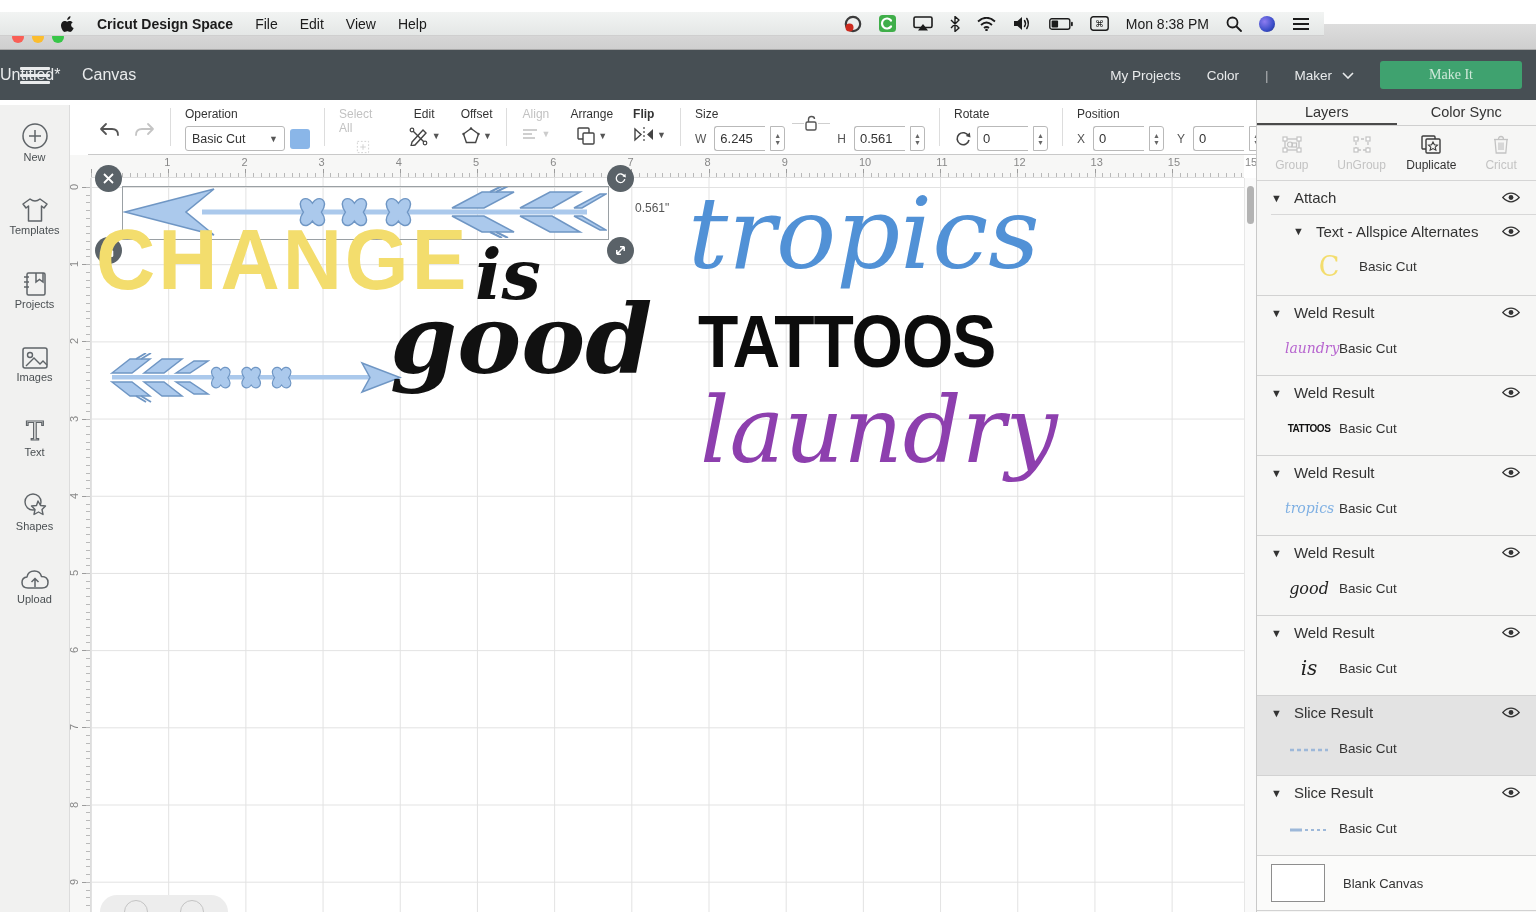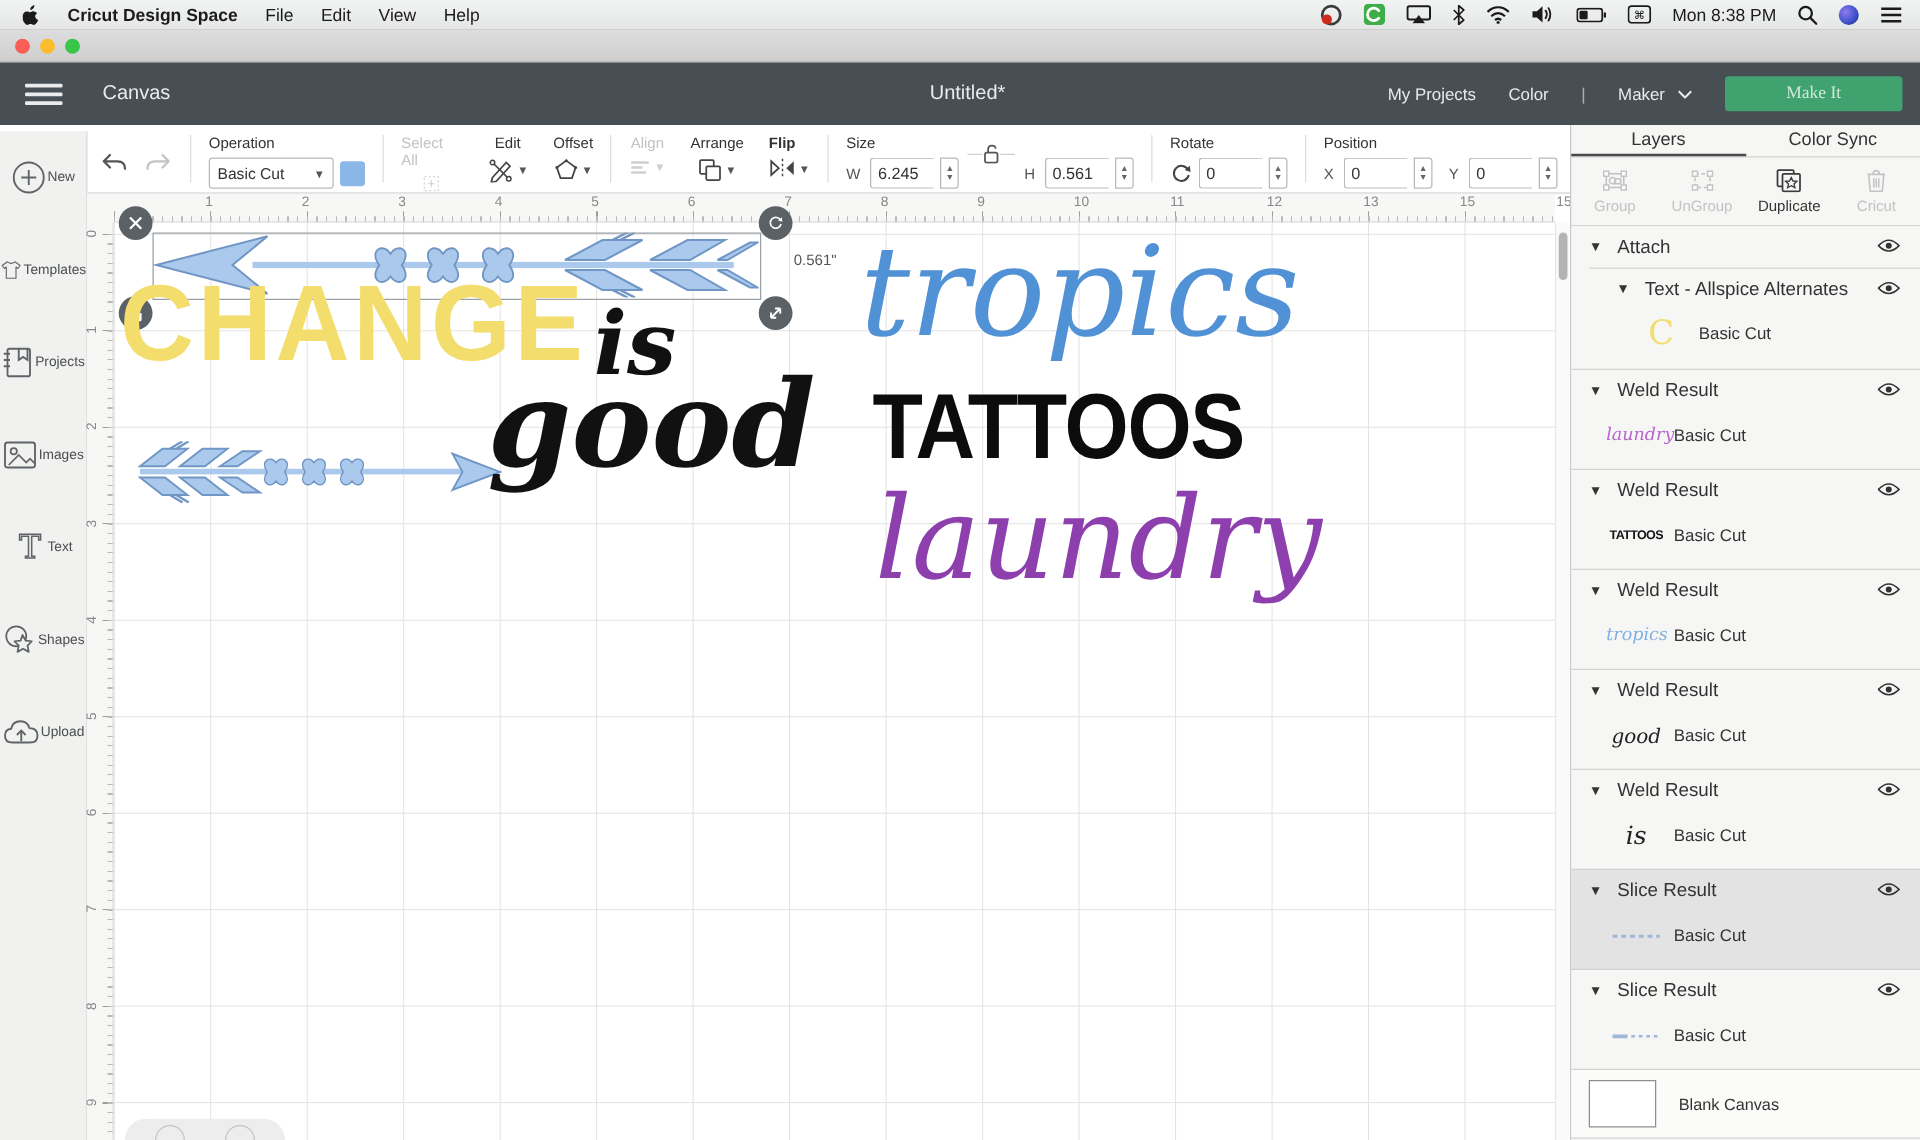--- a/index.html
+++ b/index.html
@@ -1,22 +1,22 @@
 <!DOCTYPE html>
 <html><head>
 <meta charset="utf-8">
 <style>
   html,body{margin:0;padding:0;}
   body{width:1536px;height:912px;position:relative;overflow:hidden;
        font-family:"Liberation Sans",sans-serif;background:#fff;
        -webkit-font-smoothing:antialiased;}
   
-  .menubar{position:absolute;left:0;top:0;width:1536px;height:24px;
+  .menubar{position:absolute;left:0;top:12px;width:1324px;height:24px;
     background:linear-gradient(#f2f4f3,#e4e7e6);display:flex;align-items:center;
-    font-size:14px;color:#1b1b1b;z-index:50;border-bottom:1px solid #cfcfcf;box-sizing:border-box;}
+    font-size:14px;color:#1b1b1b;z-index:50;border-bottom:1px solid #cfcfcf;box-sizing:border-box;padding-left:43px;}
   .mb-left{display:flex;align-items:center;gap:22px;padding-left:18px;}
   .mb-appname{font-weight:bold;}
   .mb-right{margin-left:auto;display:flex;align-items:center;gap:17px;padding-right:14px;}
   .mb-right svg{display:block;}
   .clock{font-size:14px;}
   .siri-dot{width:16px;height:16px;border-radius:50%;
     background:radial-gradient(circle at 35% 35%,#8e7cf0,#3b4ec9 60%,#1b2a78);}
   
   .titlebar{position:absolute;left:0;top:24px;width:1536px;height:26px;
     background:linear-gradient(#dddddd,#cfcfcf);border-bottom:1px solid #a9a9a9;box-sizing:border-box;}
@@ -24,29 +24,29 @@
   .tl{width:12px;height:12px;border-radius:50%;}
   .tl.red{background:#f95f56;} .tl.yel{background:#fbbd2e;} .tl.grn{background:#37c648;}
   .win-title{position:absolute;left:0;right:0;top:4px;text-align:center;font-size:13px;color:#3c3c3c;}
   
   .appheader{position:absolute;left:0;top:50px;width:1536px;height:50px;background:#474f54;
     display:flex;align-items:center;color:#e9ebec;}
   .hamburger{width:30px;height:17px;margin-left:20px;display:flex;flex-direction:column;
     justify-content:space-between;cursor:pointer;}
   .hamburger span{display:block;height:3px;background:#e9ebec;border-radius:1px;}
   .hd-canvas{margin-left:32px;font-size:16px;}
-  .hd-title{position:absolute;left:0;right:0;text-align:center;font-size:16px;pointer-events:none;padding-left:12px;}
+  .hd-title{position:absolute;left:0;right:0;text-align:left;font-size:16px;pointer-events:none;}
   .hd-right{margin-left:auto;display:flex;align-items:center;gap:26px;padding-right:14px;font-size:13.5px;}
   .hd-link{cursor:pointer;}
   .hd-sep{color:rgba(255,255,255,.55);}
   .hd-machine{display:flex;align-items:center;gap:10px;cursor:pointer;}
   .makeit{width:142px;height:28px;background:#3fa26f;border-radius:3px;color:#cfe9da;
     font-size:14px;display:flex;align-items:center;justify-content:center;cursor:pointer;font-family:Liberation Serif, serif;}
   
-  .toolbar{position:absolute;left:70px;top:100px;width:1186px;height:55px;background:#fff;
+  .toolbar{position:absolute;left:88px;top:100px;width:1186px;height:55px;background:#fff;
     border-bottom:1px solid #c9c9c9;box-sizing:border-box;display:flex;align-items:stretch;font-size:12px;color:#333;}
   .tgroup{display:flex;flex-direction:column;justify-content:flex-start;padding:7px 10px 0 10px;}
   .tlabel{font-size:12px;color:#333;margin-bottom:5px;}
   .tlabel.dis{color:#c2c2c2;}
   .trow{display:flex;align-items:center;gap:5px;}
   .tdiv{width:1px;background:#ddd;margin:8px 4px;}
   .icon-btn{display:flex;align-items:center;gap:2px;cursor:pointer;}
   .caret{font-size:9px;color:#555;}
   .caret.dis{color:#ccc;}
   .select-box{width:86px;height:23px;border:1px solid #b9b9b9;border-radius:3px;display:flex;
@@ -57,21 +57,21 @@
   .stepper{width:15px;height:25px;border:1px solid #b9b9b9;border-radius:0 3px 3px 0;display:flex;
     flex-direction:column;align-items:center;justify-content:center;font-size:7px;color:#666;
     line-height:7px;cursor:pointer;background:#fff;box-sizing:border-box;}
   .axis{font-size:12px;color:#555;margin-right:3px;}
   .lockwrap{display:flex;align-items:flex-start;height:23px;margin:0 2px;position:relative;top:-12px;}
   .dash{width:12px;border-top:1px solid #cfcfcf;margin-top:8px;}
   .undo-red{stroke:#555;} .redo-dis{stroke:#c4c4c4;}
   
   .sidebar{position:absolute;left:0;top:105px;width:70px;height:807px;background:#f1f1f0;
     border-right:1px solid #dcdcdc;box-sizing:border-box;}
-  .side-item{height:74px;display:flex;flex-direction:row;align-items:center;justify-content:center;
+  .side-item{height:74px;display:flex;flex-direction:column;align-items:center;justify-content:center;
     gap:1px;cursor:pointer;color:#5f6468;}
   .side-item .lbl{font-size:11px;color:#4a4f52;}
   
   .canvas{position:absolute;left:70px;top:155px;width:1186px;height:757px;background:#fff;}
   .h-ruler{position:absolute;left:21px;top:0;right:12px;height:23px;background:#f7f7f6;
     border-bottom:1px solid #ddd;box-sizing:border-box;
     background-image:
       repeating-linear-gradient(to right,#b9b9b9 0 1px,transparent 1px 7.72px),
       repeating-linear-gradient(to right,#9c9c9c 0 1px,transparent 1px 77.2px);
     background-size:100% 5px,100% 9px;background-repeat:no-repeat;background-position:0 18px,0 14px;}

